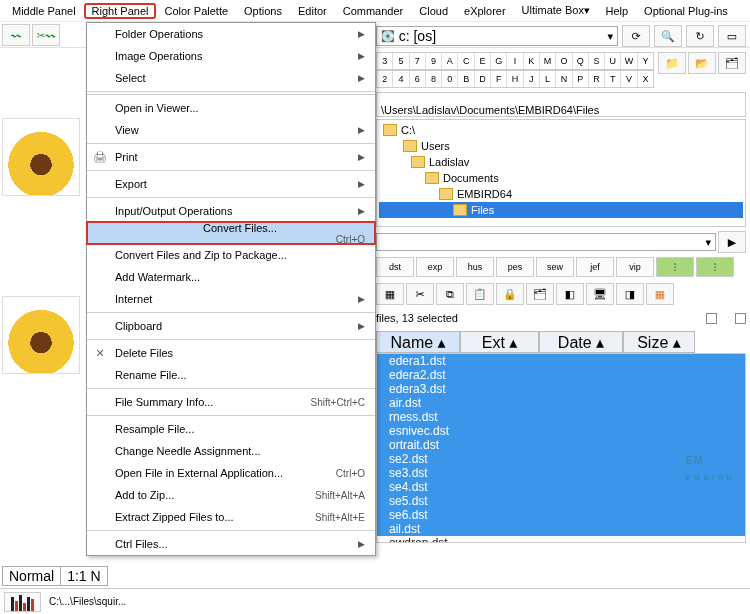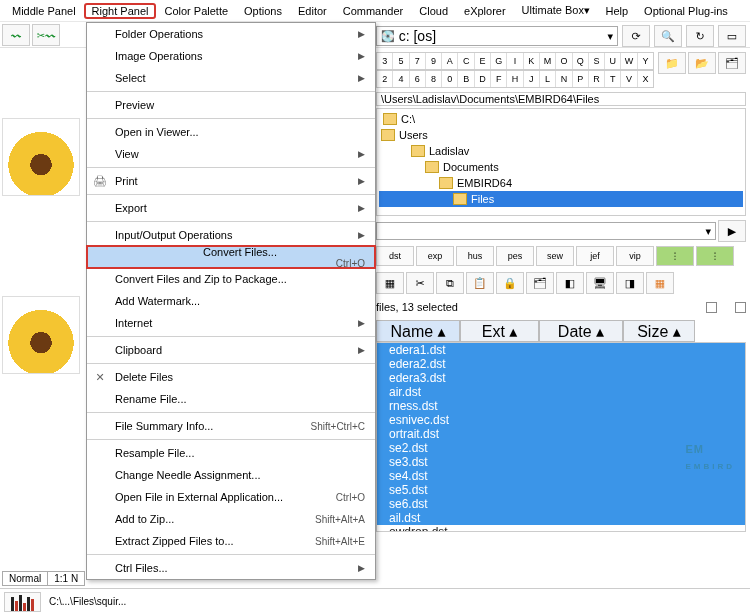--- a/index.html
+++ b/index.html
@@ -19,21 +19,21 @@
   .dm-icon { position: absolute; left: 6px; width: 14px; text-align: center; color:#666; font-size:11px; }
   .right-area { position: absolute; left: 376px; top: 22px; right: 4px; }
   .drive-row { display:flex; align-items:center; height:28px; gap:4px; }
   .drive-combo { flex:1; height:20px; border:1px solid #aaa; padding:0 4px; display:flex; align-items:center; justify-content:space-between; background:#fff;}
   .drive-combo .cv { font-size:14px; }
   .icr { width:28px; height:22px; border:1px solid #ccc; background:#f8f8f8; display:inline-flex; align-items:center; justify-content:center; font-size:11px;}
   .letters { margin-top:2px; }
   .letters-row { display:flex; height:18px; border:1px solid #ccc; }
   .letters-row span { flex:1; display:flex; align-items:center; justify-content:center; font-size:9px; border-right:1px solid #ddd; }
   .letters-row span:last-child{border-right:none;}
-  .path-row { height:14px; border:1px solid #ccc; margin-top:4px; padding:0 4px; display:flex; align-items:flex-end; font-size:10px; background:#fff; }
+  .path-row { height:25px; border:1px solid #ccc; margin-top:4px; padding:0 4px; display:flex; align-items:flex-end; font-size:10px; background:#fff; }
   .tree { border:1px solid #ccc; margin-top:2px; background:#fff; padding:2px 2px; height:108px; overflow:hidden; }
   .tnode { display:flex; align-items:center; height:16px; font-size:10px; }
   .tnode .ficon{ width:14px;height:12px;background:#f6d276;border:1px solid #c9a227;margin-right:4px;}
   .tnode.sel{ background:#2e7de0; color:#fff;}
   .filter-row{ display:flex; align-items:center; height:22px; margin-top:4px; gap:2px;}
   .filter-combo{ flex:1; height:18px; border:1px solid #aaa; background:#fff; display:flex; align-items:center; justify-content:flex-end; padding:0 4px;}
   .ext-grid{ margin-top:4px; }
   .ext-grid .er{ display:flex; height:20px;}
   .ext-grid .ec{ width:38px; height:20px; border:1px solid #ccc; margin-right:2px; display:flex; align-items:center; justify-content:center; font-size:9px; background:#fafafa;}
   .ext-grid .ec.dots{background:#a7d77a;}
@@ -44,21 +44,21 @@
   .colh{ height:22px; border:1px solid #bbb; background:#eef2f7; display:flex; align-items:center; justify-content:center; font-size:16px; gap:4px; }
   .colh.active{ background:#d7e6f8;}
   .file-list{ border:1px solid #ccc; height:190px; background:#3b95e8; color:#fff; overflow:hidden; position:relative; }
   .fl-row{ height:14px; font-size:12px; padding-left:12px; display:flex; align-items:center;}
   .fl-row.unsel{ background:#fff; color:#222;}
   .watermark{ position:absolute; right:10px; bottom:60px; font-size:36px; font-weight:700; color:rgba(52,120,90,0.35); letter-spacing:1px;}
   .watermark small{display:block;font-size:8px;letter-spacing:3px;text-align:center;color:rgba(52,120,90,0.35);}
   .left-strip{ position:absolute; left:2px; top:48px; width:82px;}
   .thumb{ width:78px; height:78px; border:1px solid #ddd; margin-bottom:4px; background: radial-gradient(circle at 50% 60%, #6b3a12 0 18%, #f4c531 18% 55%, #fff 55%);}
   .bottom-tabs{ position:absolute; left:2px; bottom:28px; display:flex;}
-  .btab{ border:1px solid #aaa; padding:1px 6px; font-size:10px; background:#fff; margin-right:-1px;}
+  .btab{ border:1px solid #aaa; padding:1px 6px; font-size:14px; background:#fff; margin-right:-1px;}
   .bottom-bar{ position:absolute; left:0; right:0; bottom:0; height:26px; border-top:1px solid #ccc; display:flex; align-items:center; padding:0 4px; gap:4px;}
   .bottom-bar .sbtn{height:20px;border:1px solid #ccc;padding:0 6px;display:inline-flex;align-items:center;font-size:10px;background:#fafafa;}
   .bottom-bar .status{font-size:10px; margin-left:4px; overflow:hidden; text-overflow:ellipsis; white-space:nowrap;}
   .bars{display:inline-flex;gap:1px;align-items:flex-end;height:18px;}
   .bars span{width:3px;background:#c0392b;}
   .bars span:nth-child(odd){background:#222;}
 </style>
 </head>
 <body>
 
@@ -93,23 +93,20 @@
     </div>
     <div class="dm-row">
       <span>Image Operations</span>
       <span class="arrow">▶</span>
     </div>
     <div class="dm-row">
       <span>Select</span>
       <span class="arrow">▶</span>
     </div>
     <div class="dm-row sep"></div>
-    <div class="dm-row">
-      <span>Preview</span>
-    </div>
     <div class="dm-row sep"></div>
     <div class="dm-row">
       <span>Open in Viewer...</span>
     </div>
     <div class="dm-row">
       <span>View</span>
       <span class="arrow">▶</span>
     </div>
     <div class="dm-row sep"></div>
     <div class="dm-row">
@@ -252,21 +249,21 @@
 
   <div class="path-row">
       <span>\Users\Ladislav\Documents\EMBIRD64\Files</span>
     </div>
 
   <div class="tree" id="tree">
       <div class="tnode" style="padding-left: 4px;">
         <span class="ficon"></span>
         <span>C:\</span>
       </div>
-      <div class="tnode" style="padding-left: 2px; align-items: center;">
+      <div class="tnode" style="padding-left: 24px; align-items: center;">
         <span class="ficon"></span>
         <span>Users</span>
       </div>
       <div class="tnode" style="padding-left: 32px;">
         <span class="ficon"></span>
         <span>Ladislav</span>
       </div>
       <div class="tnode" style="padding-left: 46px;">
         <span class="ficon"></span>
         <span>Documents</span>

